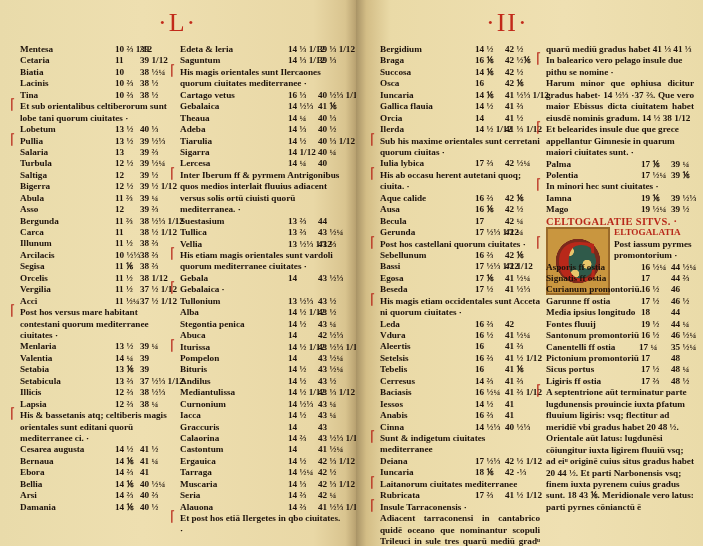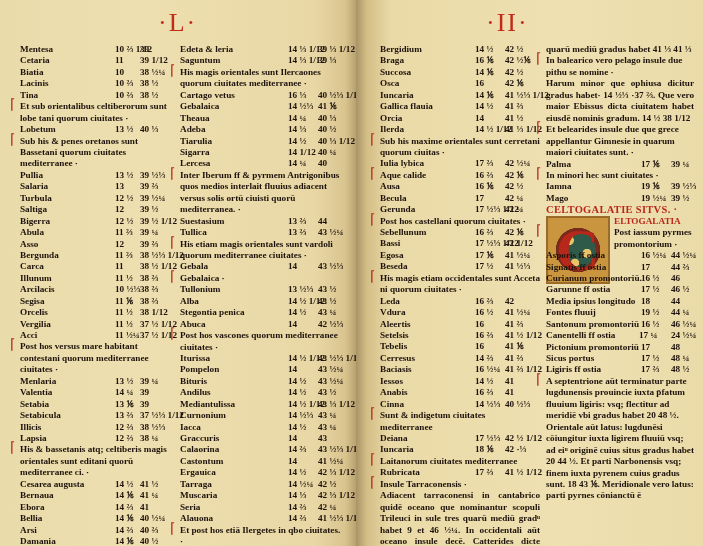--- a/index.html
+++ b/index.html
@@ -58,21 +58,21 @@
           <span class="nm">Tina</span>
           <span class="lo" style="left: 95px;">10 ⅔</span>
           <span class="la" style="left: 120px;">38 ½</span>
         </div>
         <div class="head"><span class="pil">⌈</span><span>Et sub orientalibus celtiberorum sunt lobe tani quorum ciuitates ·</span></div>
         <div class="entry">
           <span class="nm">Lobetum</span>
           <span class="lo" style="left: 95px;">13 ½</span>
           <span class="la" style="left: 120px;">40 ⅓</span>
         </div>
-        <div class="head"><span class="pil">⌈</span><span>Sub his &amp; penes oretanos sunt Bassetani quorum ciuitates mediterranee ·</span></div>
+        <div class="head"><span class="pil">⌈</span></div>
         <div class="entry">
           <span class="nm">Pullia</span>
           <span class="lo" style="left: 95px;">13 ½</span>
           <span class="la" style="left: 120px;">39 ½⅓</span>
         </div>
         <div class="entry">
           <span class="nm">Salaria</span>
           <span class="lo" style="left: 95px;">13</span>
           <span class="la" style="left: 120px;">39 ⅔</span>
         </div>
@@ -255,20 +255,25 @@
         <div class="entry">
           <span class="nm">Suestasium</span>
           <span class="lo" style="left: 108px;">13 ⅔</span>
           <span class="la" style="left: 138px;">44</span>
         </div>
         <div class="entry">
           <span class="nm">Tullica</span>
           <span class="lo" style="left: 108px;">13 ⅔</span>
           <span class="la" style="left: 138px;">43 ½¼</span>
         </div>
+        <div class="entry">
+          <span class="nm">Vellia</span>
+          <span class="lo" style="left: 108px;">13 ½⅓ 1/12</span>
+          <span class="la" style="left: 138px;">43 ⅔</span>
+        </div>
         <div class="head"><span class="pil">⌈</span><span>His etiam magis orientales sunt vardoli quorum mediterranee ciuitates ·</span></div>
         <div class="entry">
           <span class="nm">Gebala</span>
           <span class="lo" style="left: 108px;">14</span>
           <span class="la" style="left: 138px;">43 ½⅓</span>
         </div>
         <div class="head"><span class="pil">⌈</span><span>Gebalaica ·</span></div>
         <div class="entry">
           <span class="nm">Tullonium</span>
           <span class="lo" style="left: 108px;">13 ½⅓</span>
@@ -282,21 +287,21 @@
         <div class="entry">
           <span class="nm">Stegontia penica</span>
           <span class="lo" style="left: 108px;">14 ½</span>
           <span class="la" style="left: 138px;">43 ¼</span>
         </div>
         <div class="entry">
           <span class="nm">Abuca</span>
           <span class="lo" style="left: 108px;">14</span>
           <span class="la" style="left: 138px;">42 ½⅓</span>
         </div>
-        <div class="head"><span class="pil">⌈</span><span>Post hos vascones quorum mediterranee ciuitates ·</span></div>
+        <div class="head"><span class="pil">⌈</span></div>
         <div class="entry">
           <span class="nm">Iturissa</span>
           <span class="lo" style="left: 108px;">14 ½ 1/12</span>
           <span class="la" style="left: 138px;">43 ½⅓ 1/12</span>
         </div>
         <div class="entry">
           <span class="nm">Pompelon</span>
           <span class="lo" style="left: 108px;">14</span>
           <span class="la" style="left: 138px;">43 ½¼</span>
         </div>
@@ -410,21 +415,21 @@
           <span class="nm">Ilerda</span>
           <span class="lo" style="left: 95px;">14 ½ 1/12</span>
           <span class="la" style="left: 125px;">41 ⅓ 1/12</span>
         </div>
         <div class="head"><span class="pil">⌈</span><span>Sub his maxime orientales sunt cerretani quorum ciuitas ·</span></div>
         <div class="entry">
           <span class="nm">Iulia lybica</span>
           <span class="lo" style="left: 95px;">17 ⅔</span>
           <span class="la" style="left: 125px;">42 ½¼</span>
         </div>
-        <div class="head"><span class="pil">⌈</span></div>
+        <div class="head"><span class="pil">⌈</span><span>His ab occasu herent autetani quoq; ciuita. ·</span></div>
         <div class="entry">
           <span class="nm">Aque calide</span>
           <span class="lo" style="left: 95px;">16 ⅔</span>
           <span class="la" style="left: 125px;">42 ⅙</span>
         </div>
         <div class="entry">
           <span class="nm">Ausa</span>
           <span class="lo" style="left: 95px;">16 ⅙</span>
           <span class="la" style="left: 125px;">42 ½</span>
         </div>
@@ -533,20 +538,25 @@
     <div class="col" id="rc2" style="left:190px;width:148px;">
         <div class="prose">quarū mediū gradus habet 41 ⅓ 41 ⅓</div>
         <div class="head"><span class="pil">⌈</span><span>In balearico vero pelago insule due pithu se nomine ·</span></div>
         <div class="prose">Harum minor que ophiusa dicitur gradus habet· 14 ½⅓ ·37 ⅔. Que vero maior Ebissus dicta ciuitatem habet eiusdē nominis gradum. 14 ½ 38 1/12</div>
         <div class="head"><span class="pil">⌈</span><span>Et belearides insule due que grece appellantur Gimnesie in quarum maiori ciuitates sunt. ·</span></div>
         <div class="entry">
           <span class="nm">Palma</span>
           <span class="lo" style="left: 95px;">17 ⅙</span>
           <span class="la" style="left: 125px;">39 ¼</span>
         </div>
+        <div class="entry">
+          <span class="nm">Polentia</span>
+          <span class="lo" style="left: 95px;">17 ½¼</span>
+          <span class="la" style="left: 125px;">39 ⅙</span>
+        </div>
         <div class="head"><span class="pil">⌈</span><span>In minori hec sunt ciuitates ·</span></div>
         <div class="entry">
           <span class="nm">Iamna</span>
           <span class="lo" style="left: 95px;">19 ⅙</span>
           <span class="la" style="left: 125px;">39 ½⅓</span>
         </div>
         <div class="entry">
           <span class="nm">Mago</span>
           <span class="lo" style="left: 95px;">19 ½¼</span>
           <span class="la" style="left: 125px;">39 ½</span>
@@ -587,21 +597,21 @@
           <span class="la" style="left: 125px;">44 ¼</span>
         </div>
         <div class="entry">
           <span class="nm">Santonum promontoriū</span>
           <span class="lo" style="left: 95px;">16 ½</span>
           <span class="la" style="left: 125px;">46 ½¼</span>
         </div>
         <div class="entry">
           <span class="nm">Canentelli ff ostia</span>
           <span class="lo" style="left: 93px; text-align: right;">17 ¼</span>
-          <span class="la" style="left: 125px;">24 ½¼</span>
+          <span class="la" style="left: 125px;">35 ½¼</span>
         </div>
         <div class="entry">
           <span class="nm">Pictonium promontoriū</span>
           <span class="lo" style="left: 95px;">17</span>
           <span class="la" style="left: 125px;">48</span>
         </div>
         <div class="entry">
           <span class="nm">Sicus portus</span>
           <span class="lo" style="left: 95px;">17 ½</span>
           <span class="la" style="left: 125px;">48 ¼</span>

